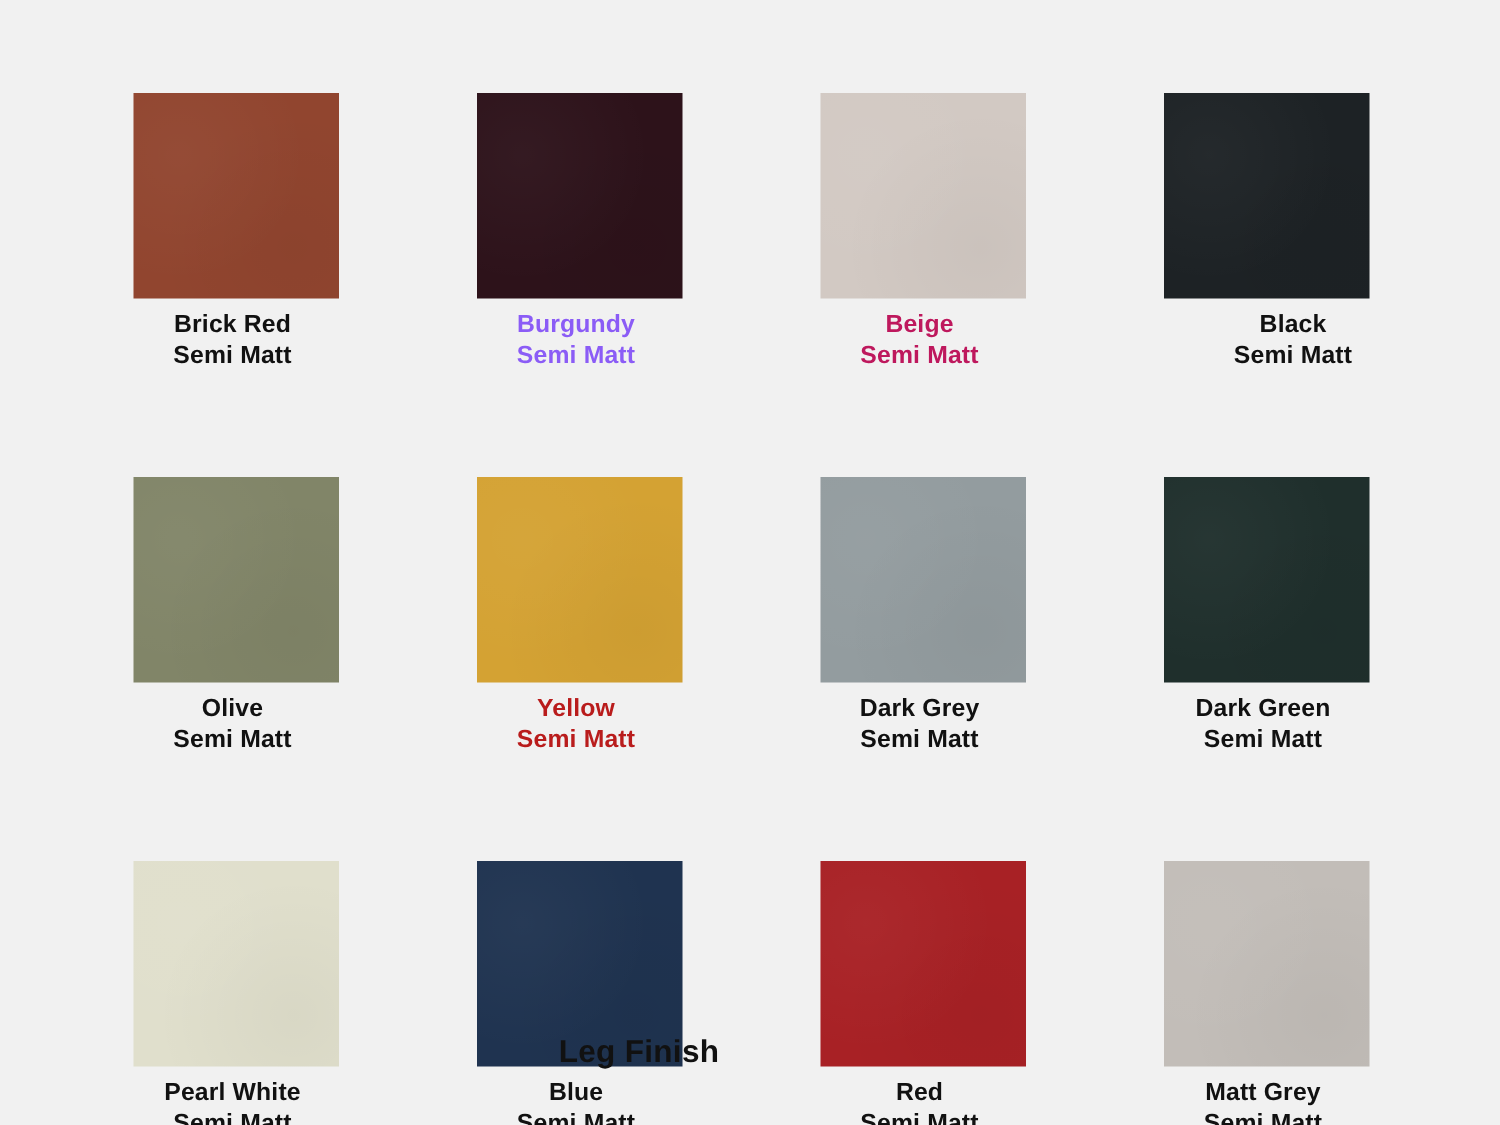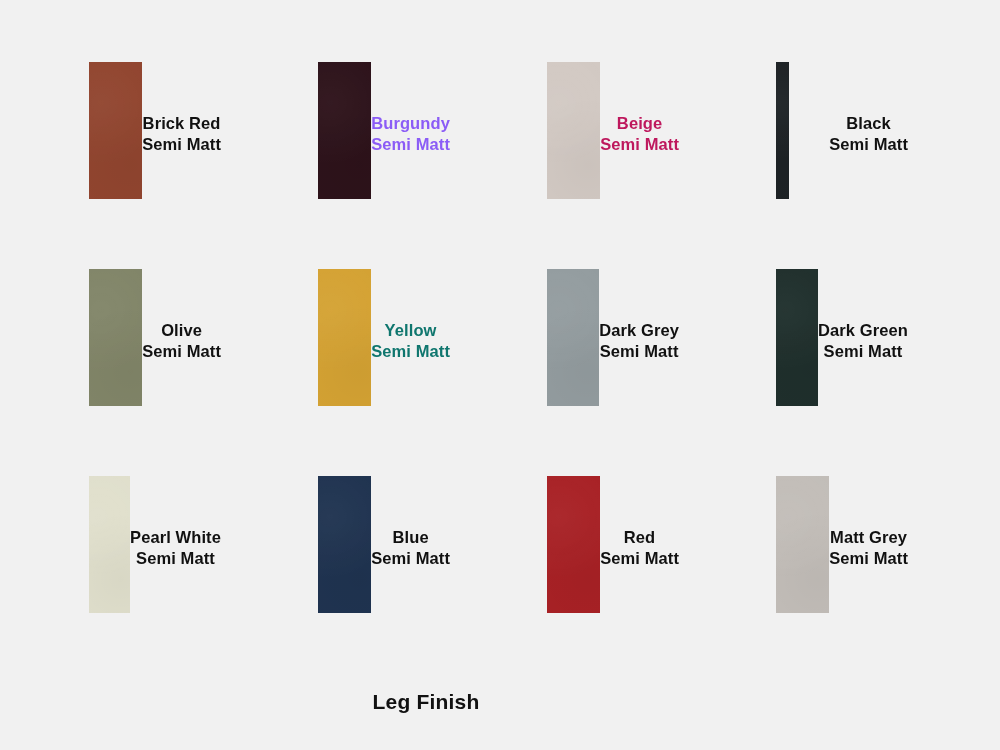--- a/index.html
+++ b/index.html
@@ -30,22 +30,21 @@
     display: grid;
     grid-template-columns: repeat(4, 137px);
     grid-column-gap: 92px;
     grid-row-gap: 70px;
     justify-content: start;
   }
 
   .swatch-cell {
     width: 132px;
     display: flex;
-    flex-direction: row;
-    align-items: center;
+    flex-direction: column;
   }
 
   .swatch-chip {
     width: 137px;
     height: 137px;
     display: block;
     background-color: #cccccc;
     background-image:
       radial-gradient(circle at 22% 30%, rgba(255,255,255,0.035), rgba(255,255,255,0) 60%),
       radial-gradient(circle at 78% 75%, rgba(0,0,0,0.035), rgba(0,0,0,0) 62%);
@@ -118,21 +117,21 @@
       </div>
       <div class="swatch-cell">
         <div class="swatch-chip" style="background-color: rgb(129, 133, 104);"></div>
         <div class="swatch-caption" style="color: rgb(17, 17, 17);">
           <span class="swatch-name">Olive</span>
           <span class="swatch-finish">Semi Matt</span>
         </div>
       </div>
       <div class="swatch-cell">
         <div class="swatch-chip" style="background-color: rgb(212, 162, 51);"></div>
-        <div class="swatch-caption" style="color: #0f766e;">
+        <div class="swatch-caption" style="color: #b91c1c;">
           <span class="swatch-name">Yellow</span>
           <span class="swatch-finish">Semi Matt</span>
         </div>
       </div>
       <div class="swatch-cell">
         <div class="swatch-chip" style="background-color: rgb(147, 156, 159);"></div>
         <div class="swatch-caption" style="color: rgb(17, 17, 17);">
           <span class="swatch-name">Dark Grey</span>
           <span class="swatch-finish">Semi Matt</span>
         </div>

